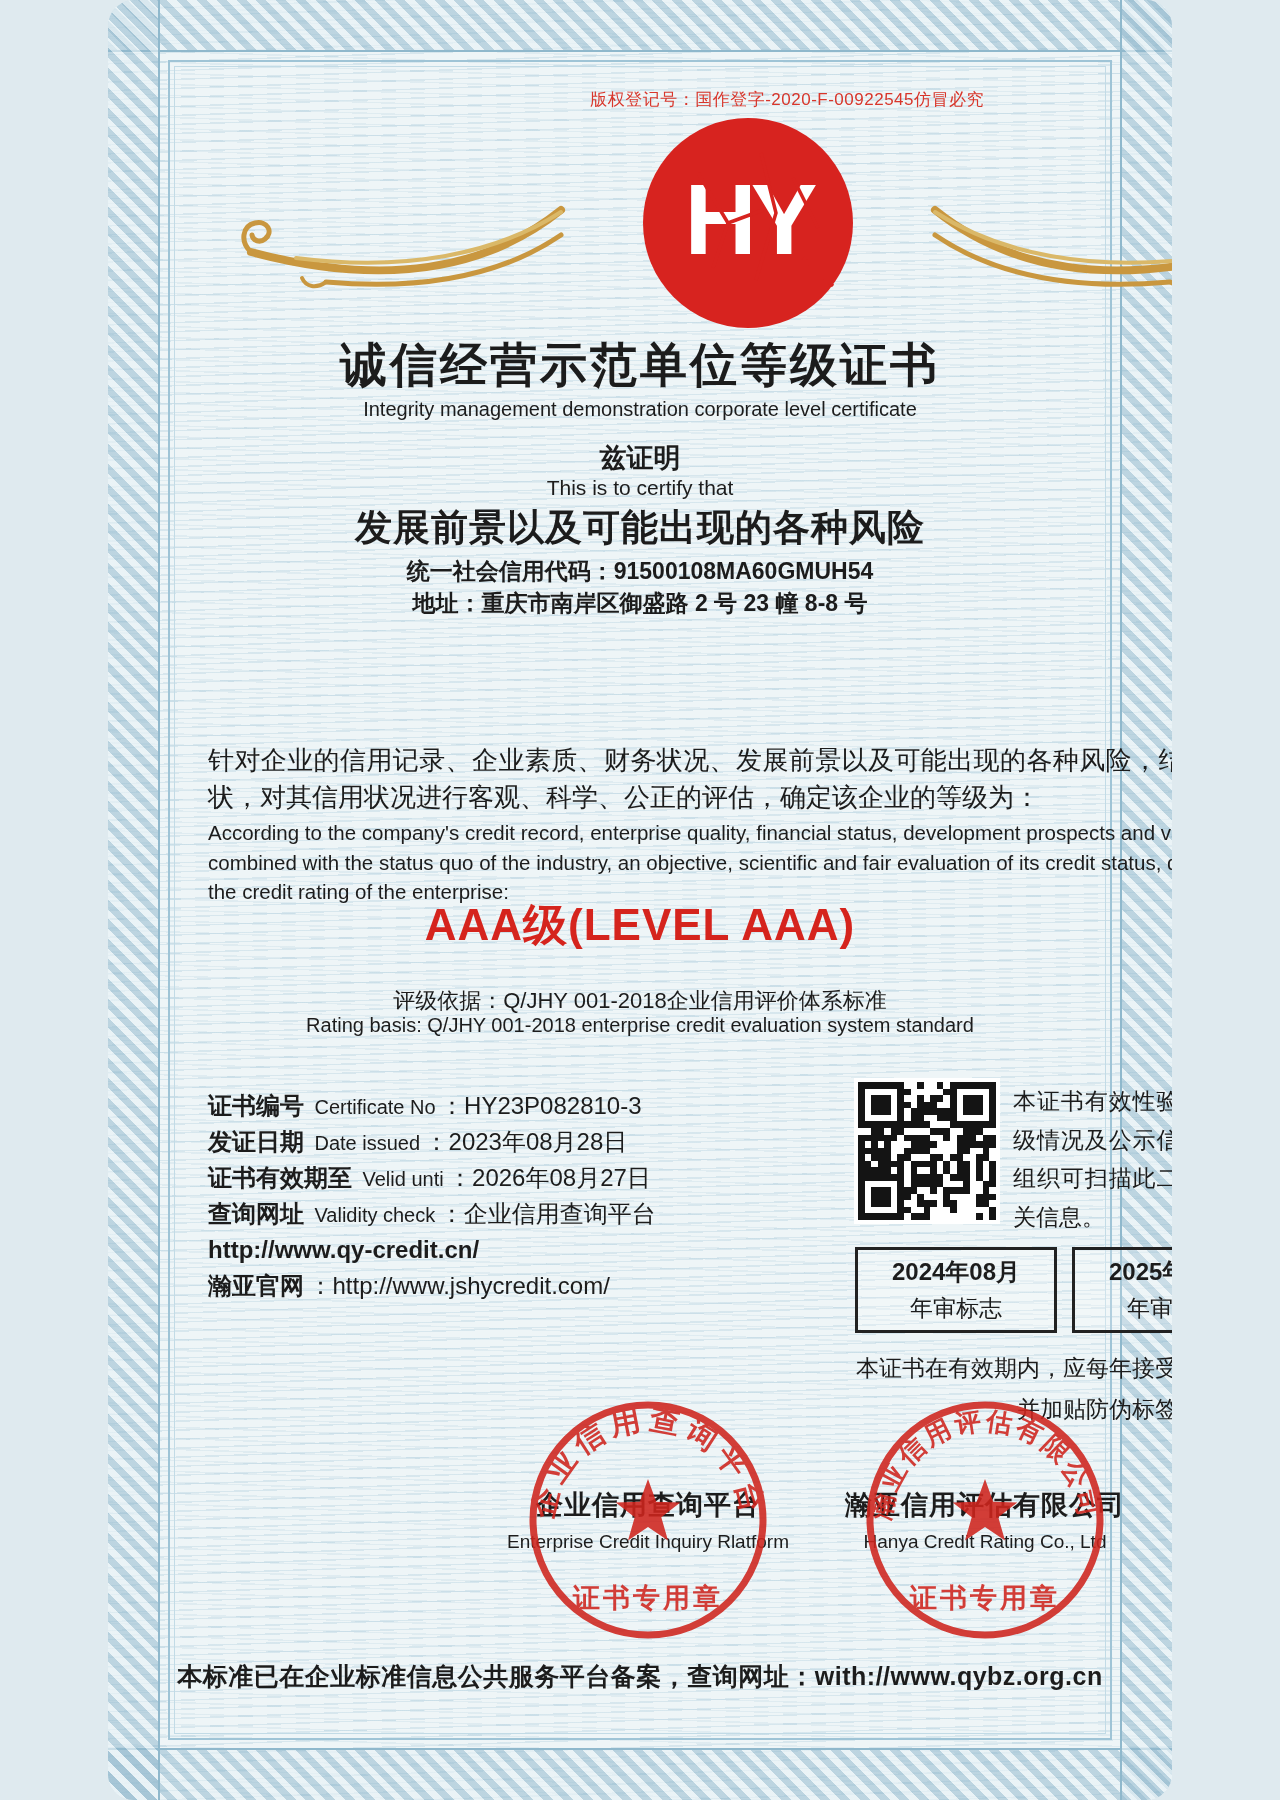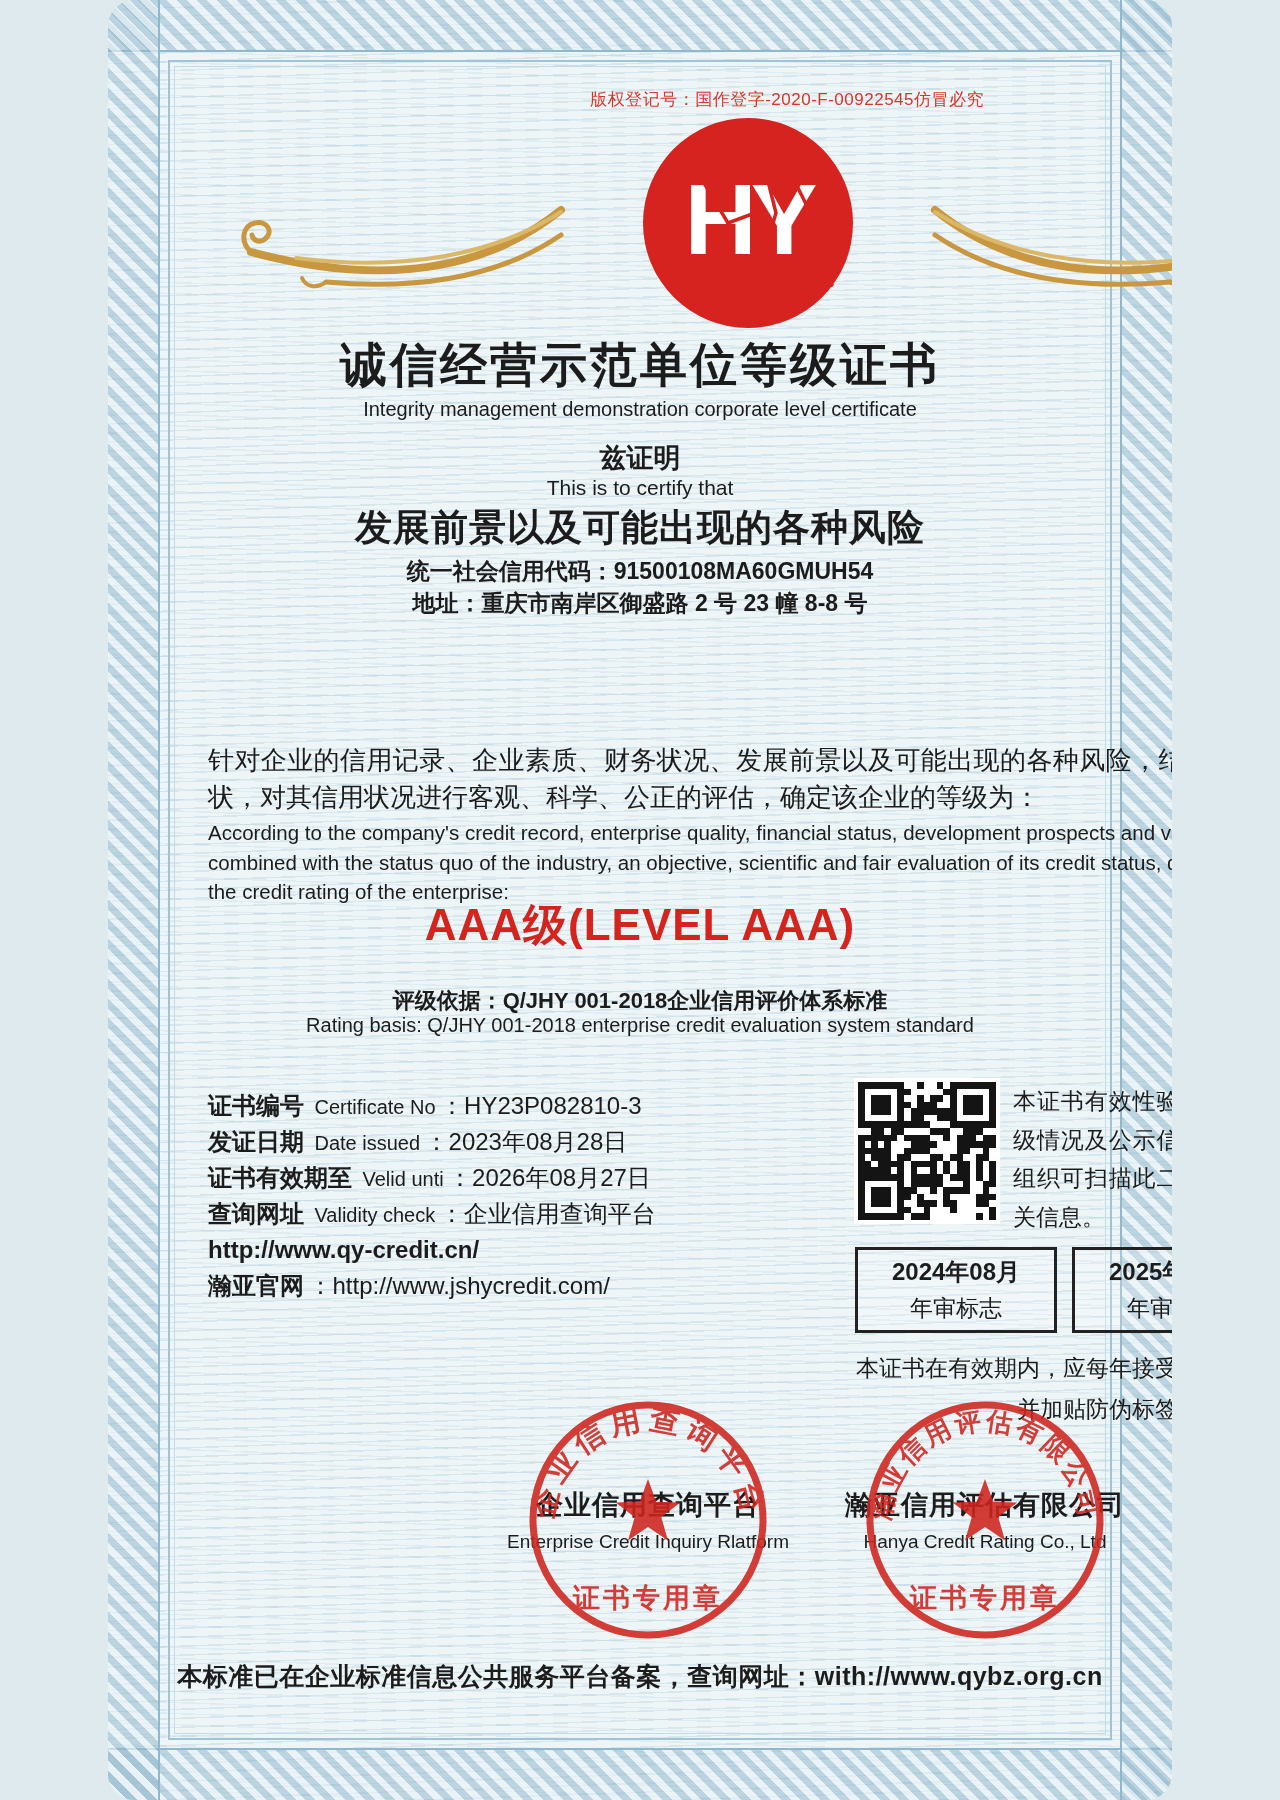--- a/index.html
+++ b/index.html
@@ -44,21 +44,21 @@
   .certify-en{top:476px;font-size:21px;}
   .company-name{top:503px;font-size:37px;font-weight:800;letter-spacing:1px;}
   .credit-code{top:556px;font-size:23px;font-weight:600;}
   .address{top:588px;font-size:23px;font-weight:600;}
 
   
   .para{left:100px;width:1082px;}
   .para-cn{top:742px;font-size:26px;line-height:1.42;font-weight:550;text-align:justify;}
   .para-en{top:818px;font-size:20.5px;line-height:1.45;text-align:left;}
   .level{top:896px;font-size:44px;font-weight:800;color:#d5241d;letter-spacing:1px;}
-  .basis-cn{top:986px;font-size:22px;font-weight:700;}
+  .basis-cn{top:986px;font-size:22px;font-weight:400;}
   .basis-en{top:1014px;font-size:20px;}
 
   
   .details{top:1088px;left:100px;width:580px;z-index:2;position:absolute;}
   .d-row{height:36px;line-height:36px;white-space:nowrap;}
   .d-cn{font-size:24px;font-weight:600;}
   .d-en{font-size:20px;font-weight:400;margin-left:6px;}
   .d-val{font-size:24px;font-weight:500;}
 
   

